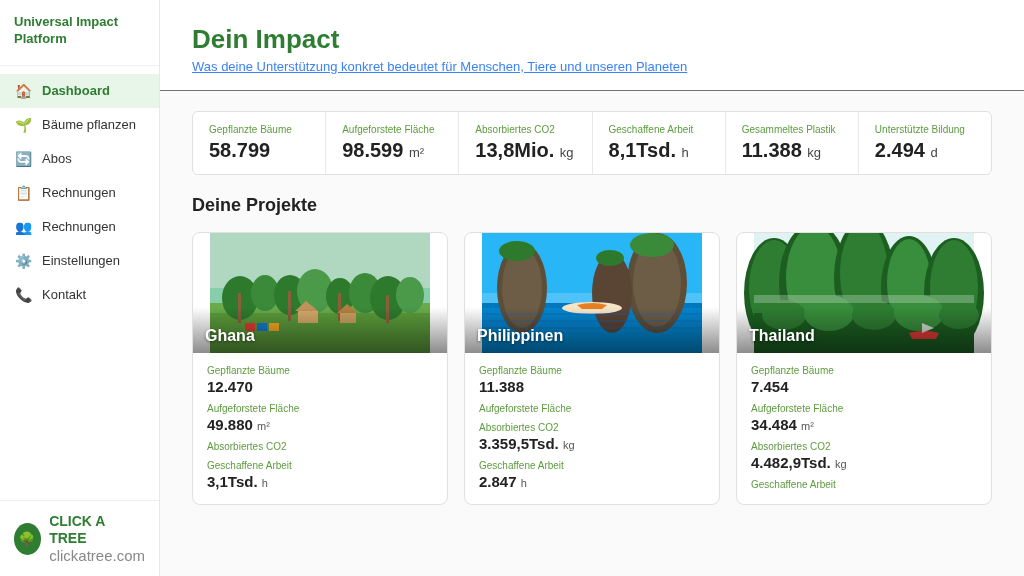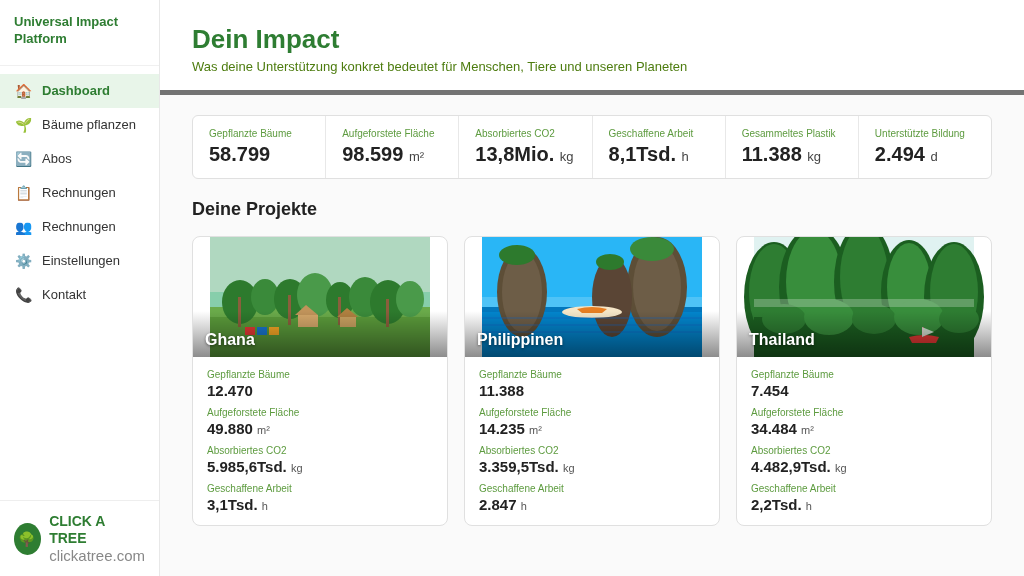--- a/index.html
+++ b/index.html
@@ -53,23 +53,23 @@
       justify-content: center;
       color: #fff;
       font-size: 14px;
       font-weight: bold;
     }
     .sidebar-footer-text { font-size: 14px; font-weight: 700; color: #2e7d32; line-height: 1.2; }
     .sidebar-footer-sub { font-size: 15px; color: #888; }
 
     
     .main { flex: 1; overflow-y: auto; background: #fafafa; }
-    .main-header { padding: 24px 32px 16px; background: #fff; border-bottom: 5px solid #737373; }
+    .main-header { padding: 24px 32px 16px; background: #fff; border-bottom: 1px solid #737373; }
     .main-title { font-size: 26px; font-weight: 700; color: #2e7d32; margin-bottom: 4px; }
-    .main-subtitle { font-size: 13px; color: #4d7c0f; }
+    .main-subtitle { font-size: 13px; color: #3b82f6; text-decoration: underline; }
 
     
     .stats-bar {
       display: flex;
       gap: 0;
       margin: 20px 32px;
       background: #fff;
       border: 1px solid #e0e0e0;
       border-radius: 6px;
       overflow: hidden;
@@ -237,21 +237,20 @@
             <rect x="59" y="90" width="10" height="8" fill="#f9a825"></rect>
           </svg>
           <div class="project-name-overlay">Ghana</div>
         </div>
         <div class="project-stats">
           <div class="pstat-label">Gepflanzte Bäume</div>
           <div class="pstat-value">12.470</div>
           <div class="pstat-label">Aufgeforstete Fläche</div>
           <div class="pstat-value">49.880 <span class="pstat-unit">m²</span></div>
           <div class="pstat-label">Absorbiertes CO2</div>
-          <div class="pstat-value">5.985,6Tsd. <span class="pstat-unit">kg</span></div>
           <div class="pstat-label">Geschaffene Arbeit</div>
           <div class="pstat-value">3,1Tsd. <span class="pstat-unit">h</span></div>
         </div>
       </div>
 
       <div class="project-card">
         <div class="project-image">
           <svg class="phil-svg" viewBox="0 0 220 120" xmlns="http://www.w3.org/2000/svg">
 
             <rect width="220" height="120" fill="#4fc3f7"></rect>
@@ -277,21 +276,20 @@
             <rect x="0" y="80" width="220" height="2" fill="#1565c0" opacity="0.3"></rect>
             <rect x="0" y="87" width="220" height="2" fill="#1565c0" opacity="0.3"></rect>
             <rect x="0" y="94" width="220" height="2" fill="#1565c0" opacity="0.3"></rect>
           </svg>
           <div class="project-name-overlay">Philippinen</div>
         </div>
         <div class="project-stats">
           <div class="pstat-label">Gepflanzte Bäume</div>
           <div class="pstat-value">11.388</div>
           <div class="pstat-label">Aufgeforstete Fläche</div>
-          <div class="pstat-value">14.235 <span class="pstat-unit">m²</span></div>
           <div class="pstat-label">Absorbiertes CO2</div>
           <div class="pstat-value">3.359,5Tsd. <span class="pstat-unit">kg</span></div>
           <div class="pstat-label">Geschaffene Arbeit</div>
           <div class="pstat-value">2.847 <span class="pstat-unit">h</span></div>
         </div>
       </div>
 
       <div class="project-card">
         <div class="project-image">
           <svg class="thai-svg" viewBox="0 0 220 120" xmlns="http://www.w3.org/2000/svg">
@@ -326,19 +324,18 @@
           <div class="project-name-overlay">Thailand</div>
         </div>
         <div class="project-stats">
           <div class="pstat-label">Gepflanzte Bäume</div>
           <div class="pstat-value">7.454</div>
           <div class="pstat-label">Aufgeforstete Fläche</div>
           <div class="pstat-value">34.484 <span class="pstat-unit">m²</span></div>
           <div class="pstat-label">Absorbiertes CO2</div>
           <div class="pstat-value">4.482,9Tsd. <span class="pstat-unit">kg</span></div>
           <div class="pstat-label">Geschaffene Arbeit</div>
-          <div class="pstat-value">2,2Tsd. <span class="pstat-unit">h</span></div>
         </div>
       </div>
 
     </div>
   </section>
 </main>
 
 </body></html>

